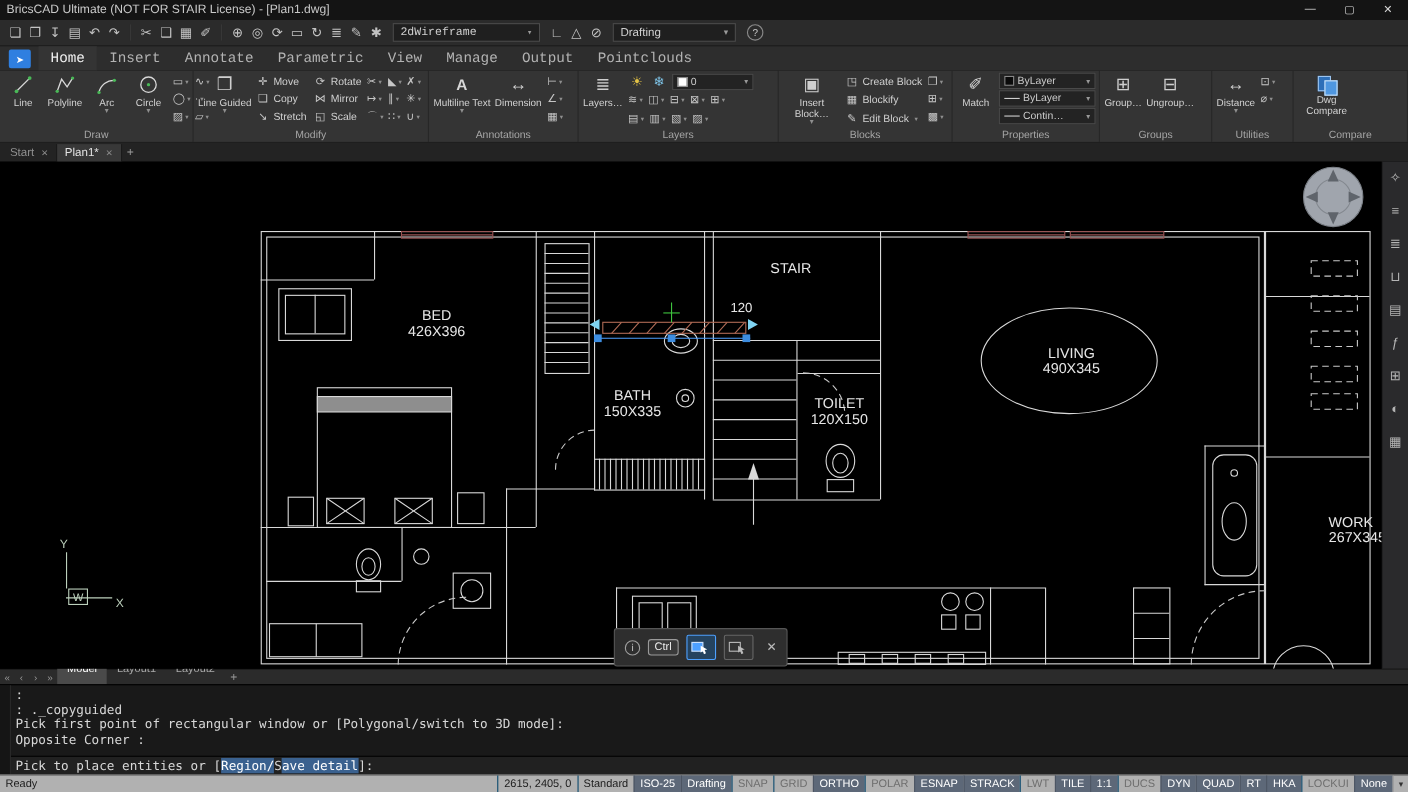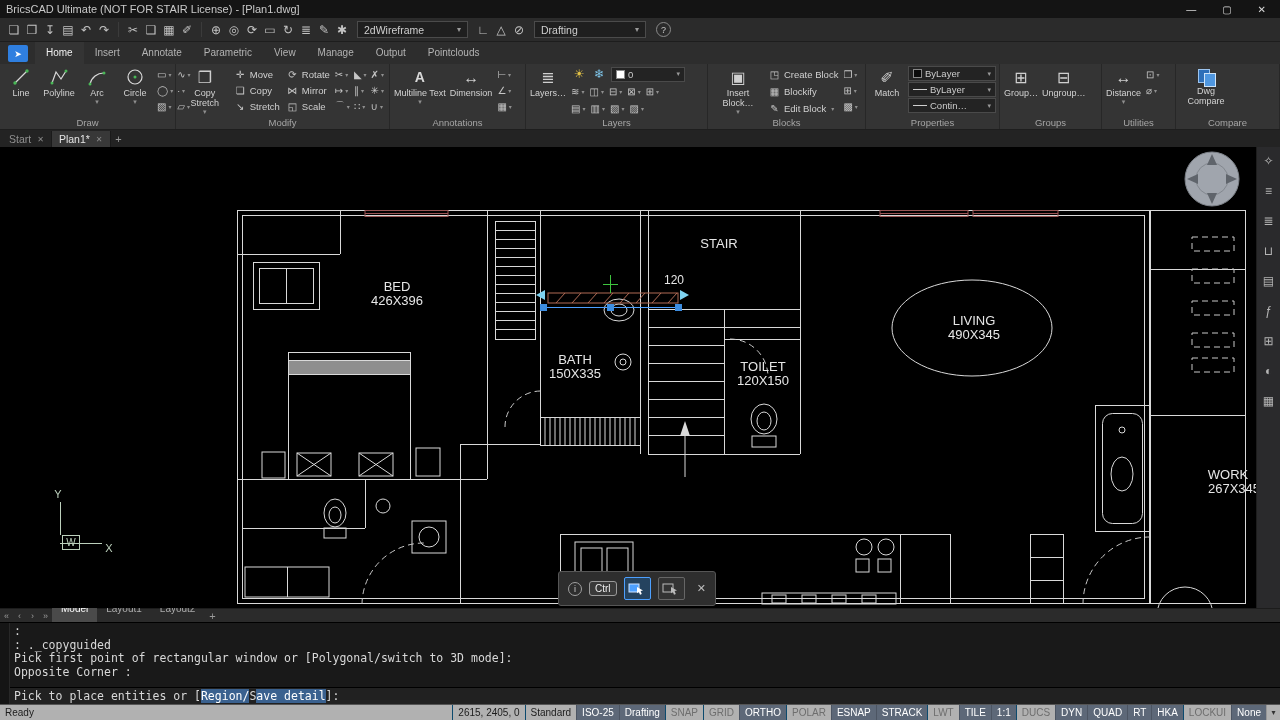--- a/index.html
+++ b/index.html
@@ -12,28 +12,28 @@
   .title-text { color:#c9c9c9; font-size:11px; }
   .win-controls { margin-left:auto; display:flex; gap:26px; padding-right:8px; }
   .win-controls span { color:#d8d8d8; font-size:10px; cursor:default; }
 
   
   .qat { height:24px; background:#2b2b2b; border-bottom:1px solid #1d1d1d; display:flex; align-items:center; padding:0 5px; flex:none; gap:1px; }
   .tbtn { width:18px; height:19px; display:inline-flex; align-items:center; justify-content:center; font-size:12px; color:#c3c3c3; }
   .icon-group { display:flex; align-items:center; }
   .sep { width:1px; height:15px; background:#1b1b1b; border-right:1px solid #3b3b3b; margin:0 4px; }
   .combo { height:17px; background:#1f1f1f; border:1px solid #4b4b4b; display:flex; align-items:center; padding:0 6px; font-size:10.5px; color:#cfcfcf; gap:6px; margin:0 5px; }
-  .combo.w1 { width:111px; } .combo.w2 { width:112px; }
+  .combo.w1 { width:134px;font-family:Liberation Mono, monospace; } .combo.w2 { width:112px; }
   .combo::after { content:"▾"; color:#9a9a9a; font-size:8px; margin-left:auto; }
   .help-icon { width:15px; height:15px; border:1px solid #8a8a8a; border-radius:50%; display:inline-flex; align-items:center; justify-content:center; font-size:9px; color:#c9c9c9; margin-left:4px; }
 
   
   .ribbon-tabs { height:22px; background:#2d2d2d; display:flex; align-items:flex-end; flex:none; }
   .app-button { width:20px; height:17px; background:#2f7fe0; border-radius:2px; margin:0 7px 2px 8px; display:inline-flex; align-items:center; justify-content:center; color:#fff; font-size:9px; }
-  .rtab { padding:0 11px; height:22px; line-height:22px; font-size:10px; color:#b3b3b3; cursor:default; }
+  .rtab { padding:0 11px; height:22px; line-height:22px; font-size:13px; color:#b3b3b3; cursor:default;font-family:Liberation Mono, monospace; }
   .rtab.active { background:#343434; color:#f0f0f0; }
 
   
   .ribbon { height:66px; background:#343434; border-bottom:1px solid #1e1e1e; display:flex; flex:none; overflow:hidden; }
   .panel { display:flex; flex-direction:column; border-right:1px solid #272727; padding:2px 4px 0; flex:none; }
   .panel-content { flex:1; display:flex; align-items:flex-start; gap:4px; }
   .panel-label { height:12px; line-height:11px; text-align:center; font-size:9.5px; color:#a6a6a6; }
   .big-btn { min-width:34px; max-width:52px; display:flex; flex-direction:column; align-items:center; padding-top:1px; font-size:9px; line-height:10px; color:#d2d2d2; text-align:center; }
   .big-icon { height:21px; line-height:21px; font-size:16px; color:#cfcfcf; }
   .big-btn.dd::after { content:"▾"; font-size:7px; color:#8f8f8f; line-height:7px; }
@@ -226,21 +226,21 @@
             <span class="mini-btn dd2">▱</span>
           </div>
       </div>
       <div class="panel-label">Draw</div>
     </div>
 
     <div class="panel" style="width:214px">
       <div class="panel-content">
         <div class="big-btn dd">
           <span class="big-icon">❐</span>
-          <span>Copy Stretch</span>
+          <span>Line Guided</span>
         </div>
         <div class="label-grid">
             <div class="grid-item">
               <span class="gi-icon">✛</span>
               <span>Move</span>
             </div>
             <div class="grid-item">
               <span class="gi-icon">❏</span>
               <span>Copy</span>
             </div>

